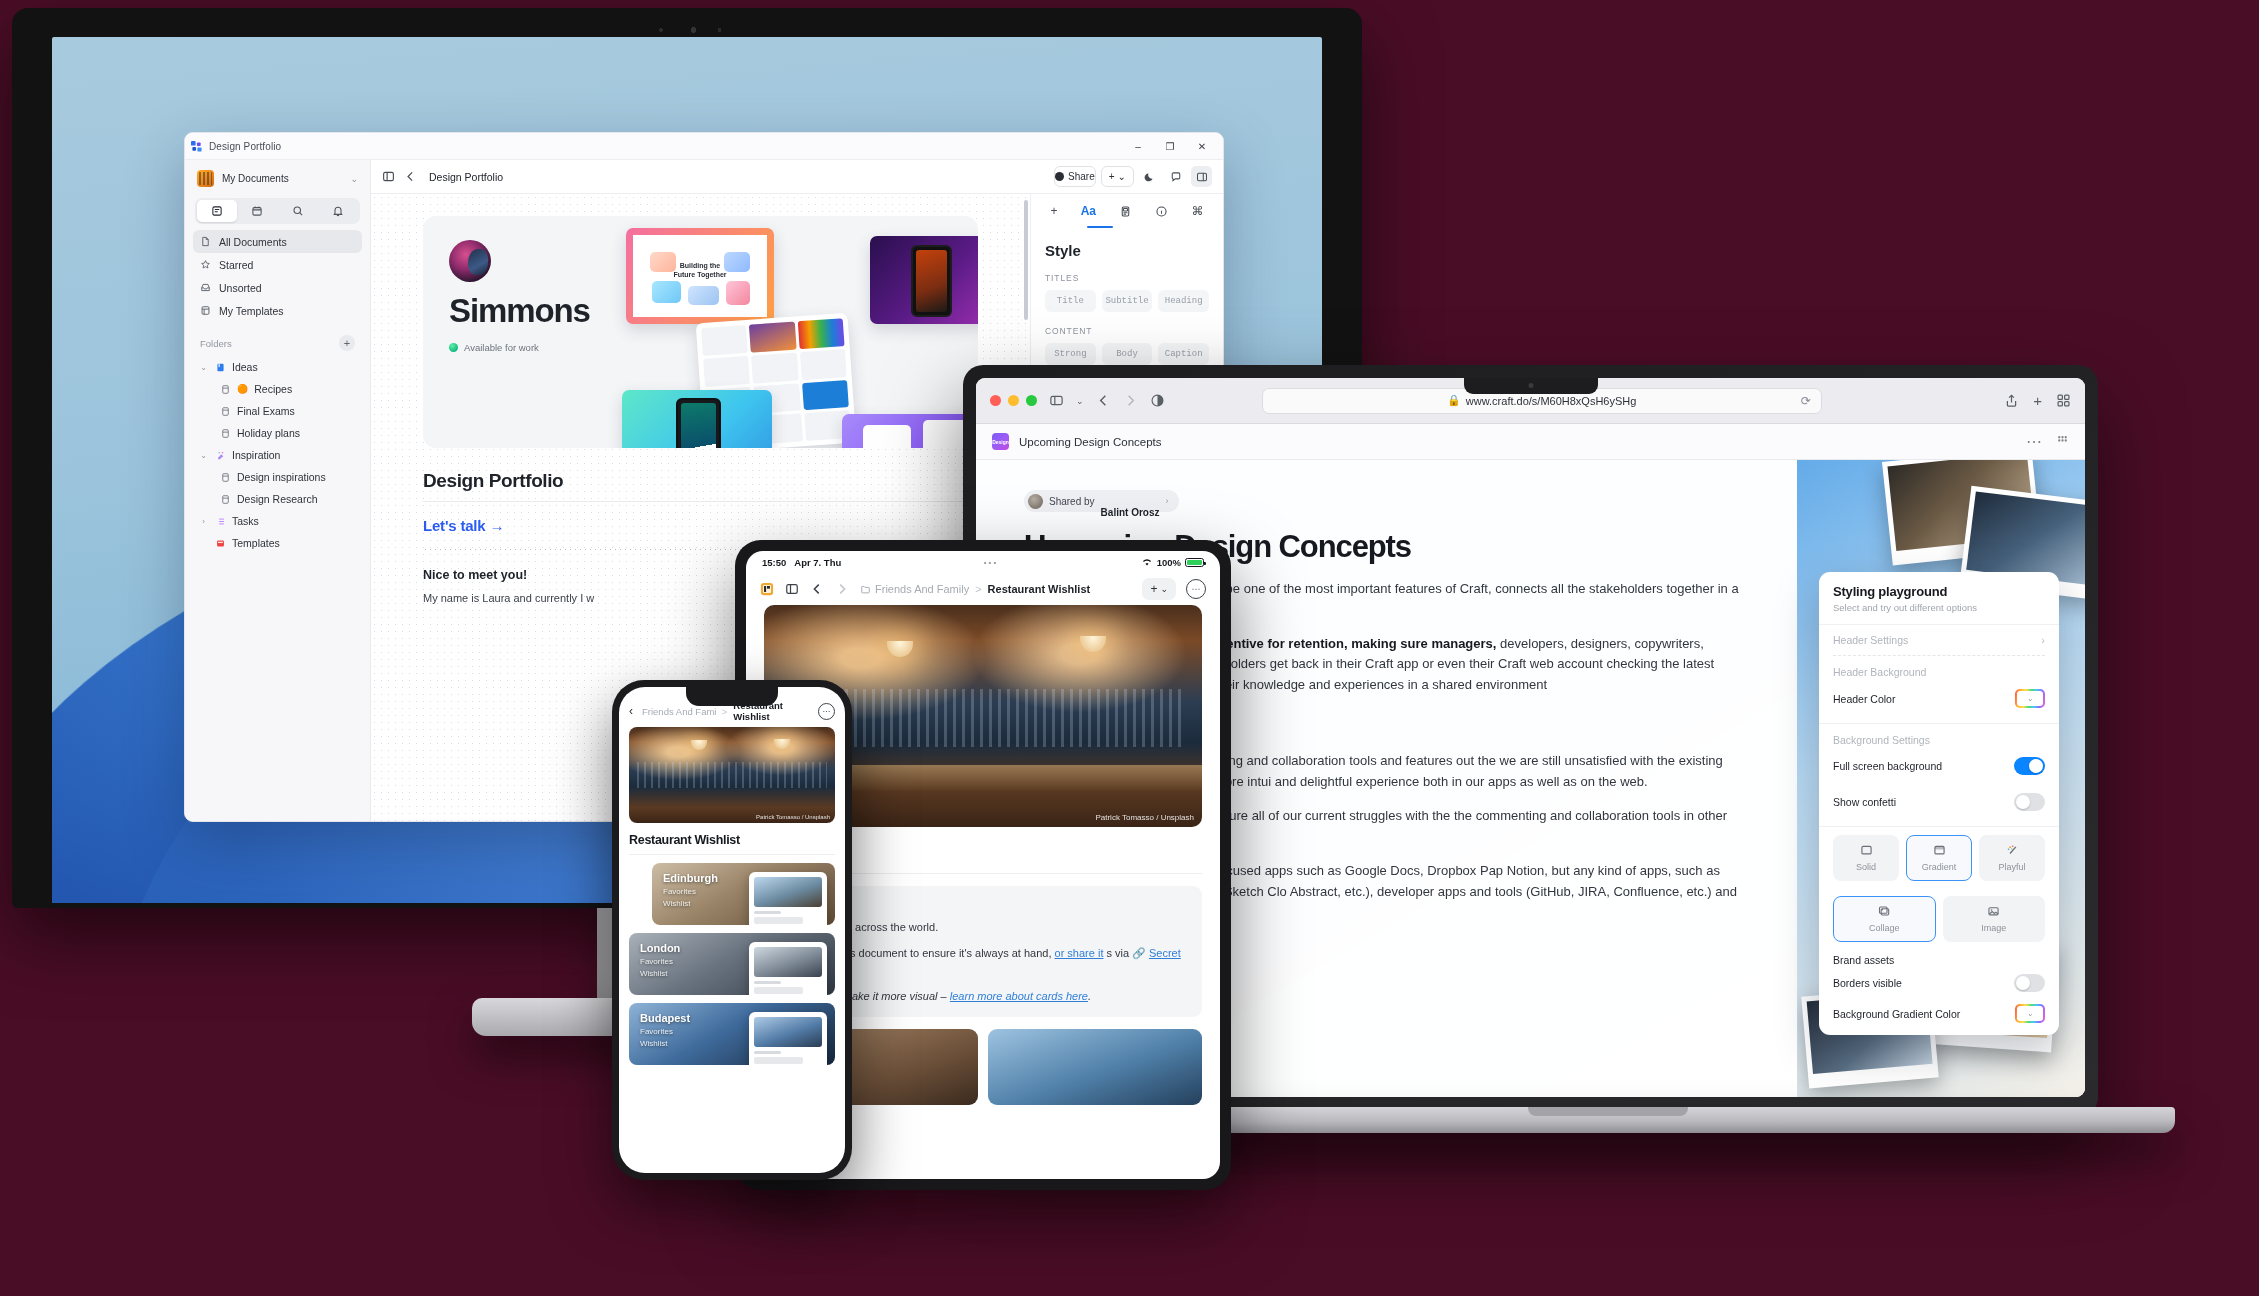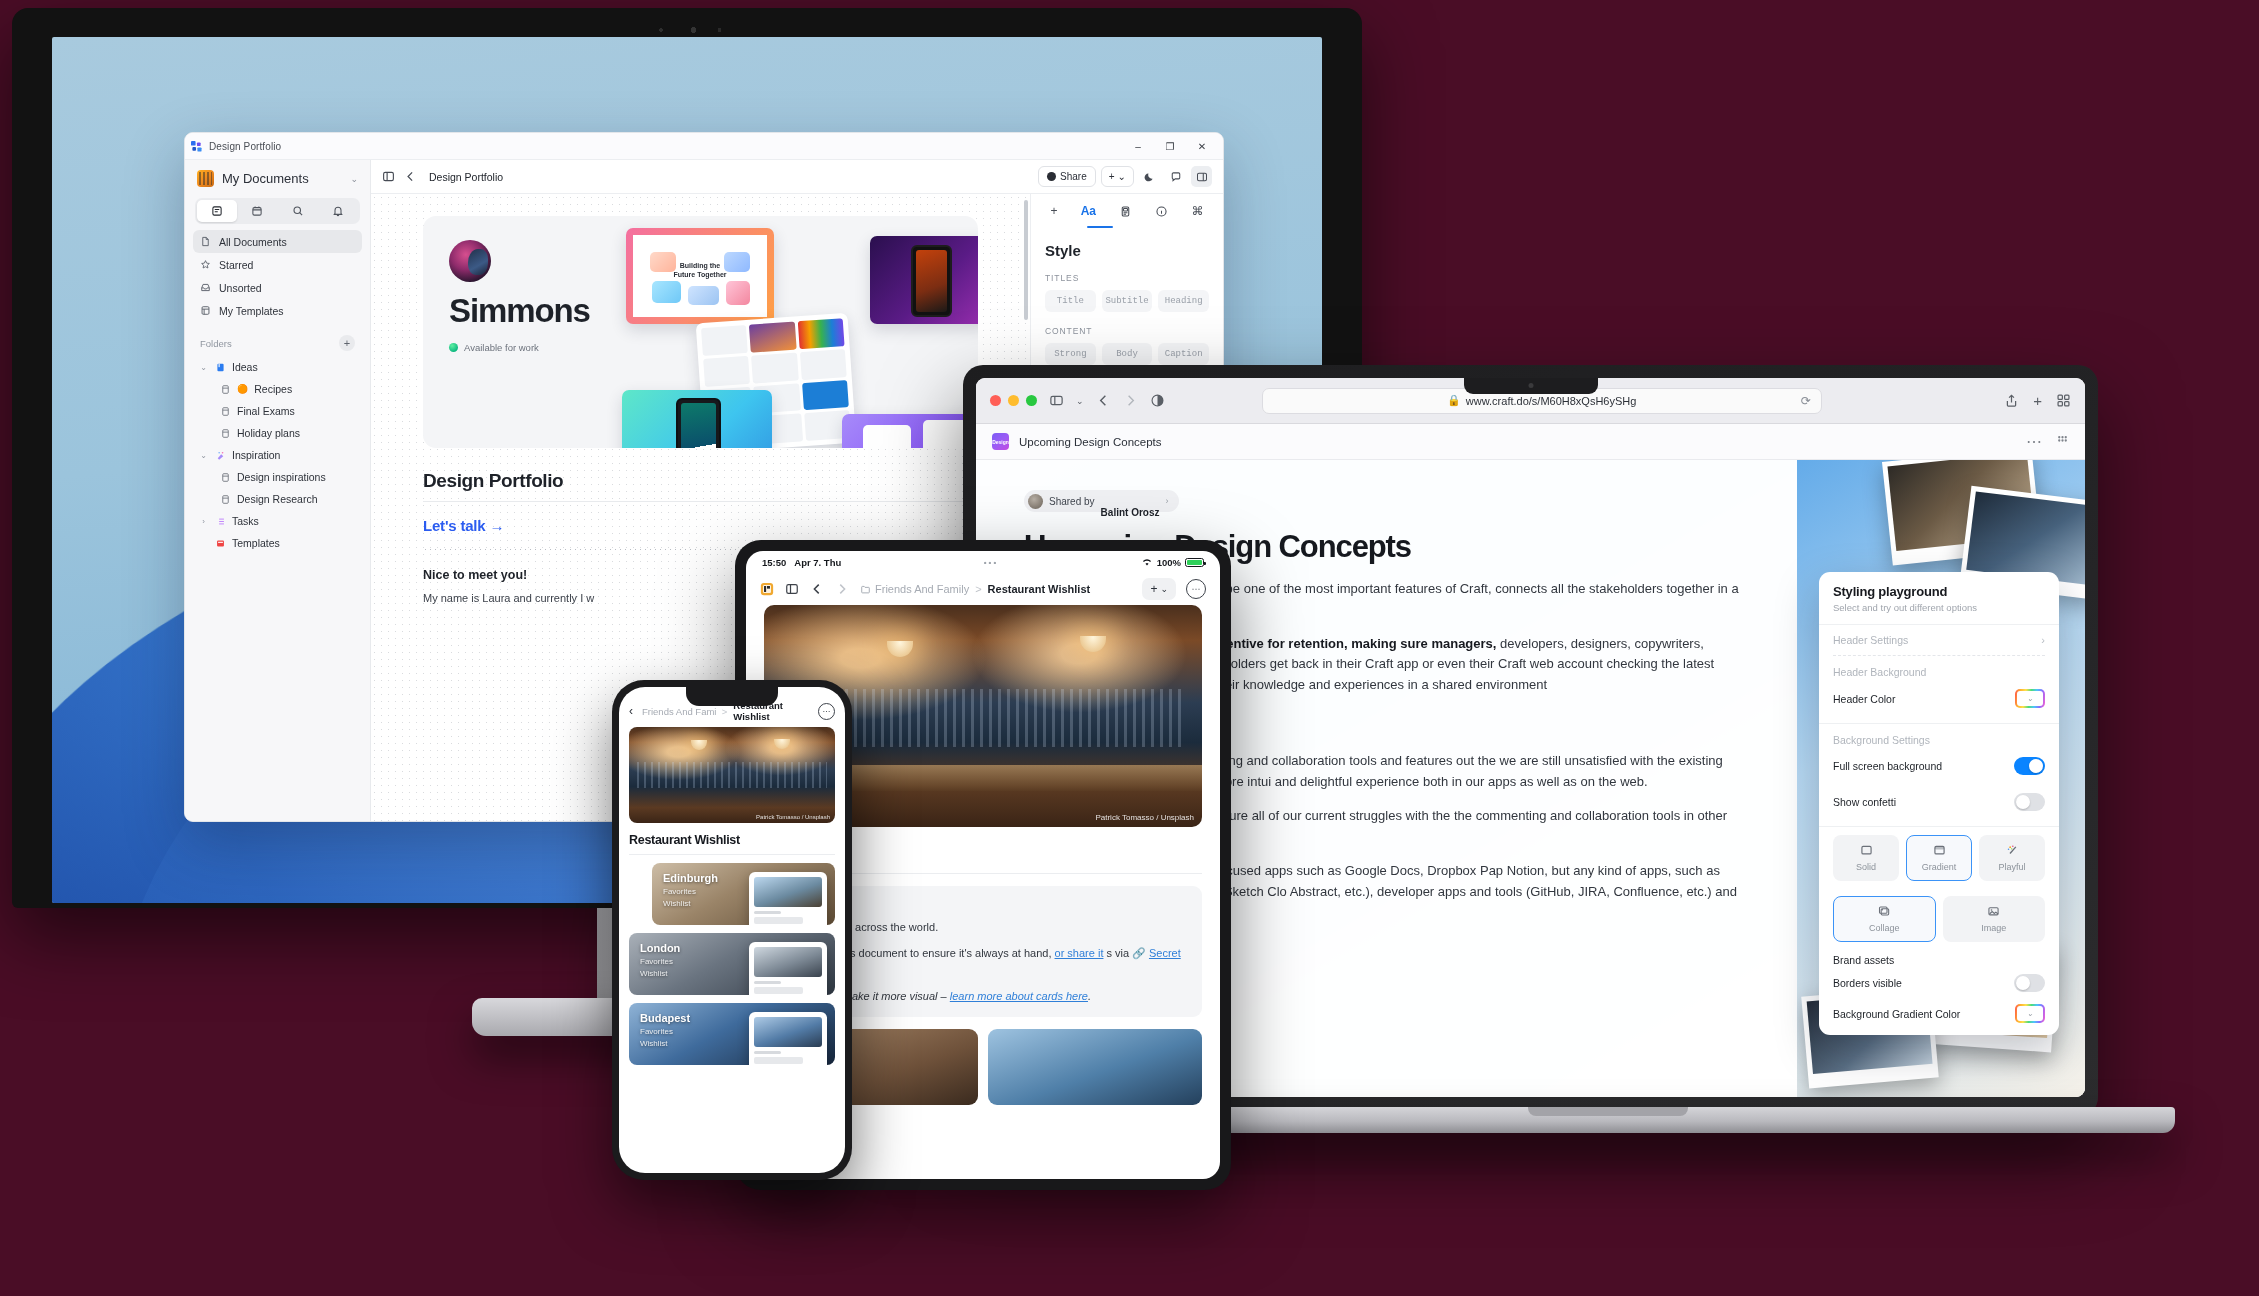--- a/index.html
+++ b/index.html
@@ -91,21 +91,21 @@
     width: 17px; height: 17px; border-radius: 4px; flex: none;
     background:
       linear-gradient(135deg,#ffb020 0%, #f08a1e 50%, #c96a12 100%);
     position: relative; overflow: hidden;
   }
   .cw-avatar::after {
     content: ""; position: absolute; inset: 2px;
     background: repeating-linear-gradient(90deg,#2b2b2b 0 2px, transparent 2px 4px);
     opacity:.5;
   }
-  .cw-account-name { font-size: 13px; color: #2c3039; font-weight: 500; }
+  .cw-account-name { font-size: 10px; color: #2c3039; font-weight: 500; }
   .cw-chev { margin-left: auto; color: #8a8f98; font-size: 9px; }
 
   .cw-segment {
     margin: 2px 10px 6px 10px; height: 26px; background: #ebecef; border-radius: 7px;
     display: flex; align-items: center; padding: 2px;
   }
   .cw-seg-btn {
     flex: 1; height: 22px; border-radius: 5px; display: flex;
     align-items: center; justify-content: center; color: #50555e;
   }
@@ -144,21 +144,21 @@
   .cw-main { flex: 1; display: flex; flex-direction: column; min-width: 0; background: #fff; }
   .cw-toolbar {
     height: 34px; flex: none; display: flex; align-items: center; gap: 9px;
     padding: 0 11px; border-bottom: 1px solid #eceef1;
   }
   .cw-tb-icon { color: #474c55; display: flex; align-items: center; }
   .cw-tb-icon svg { width: 13px; height: 13px; }
   .cw-doc-title { font-size: 10.5px; color: #22262d; margin-left: 3px; }
   .cw-tb-right { margin-left: auto; display: flex; align-items: center; gap: 5px; }
   .cw-share {
-    display: flex; align-items: center; gap: 4px; height: 21px; padding: 0 8px;
+    display: flex; align-items: center; gap: 4px; height: 21px; padding: 0 0;
     border: 1px solid #e0e2e6; border-radius: 6px; font-size: 10px; color: #2c3039;
   }
   .cw-share .dot { width: 9px; height: 9px; border-radius: 50%; background: #2a2d34; }
   .cw-addbtn {
     display: flex; align-items: center; gap: 3px; height: 21px; padding: 0 7px;
     border: 1px solid #e0e2e6; border-radius: 6px; font-size: 10px; color: #2c3039;
   }
   .cw-tb-sq {
     width: 21px; height: 21px; border-radius: 5px; display: flex;
     align-items: center; justify-content: center; color: #474c55;

